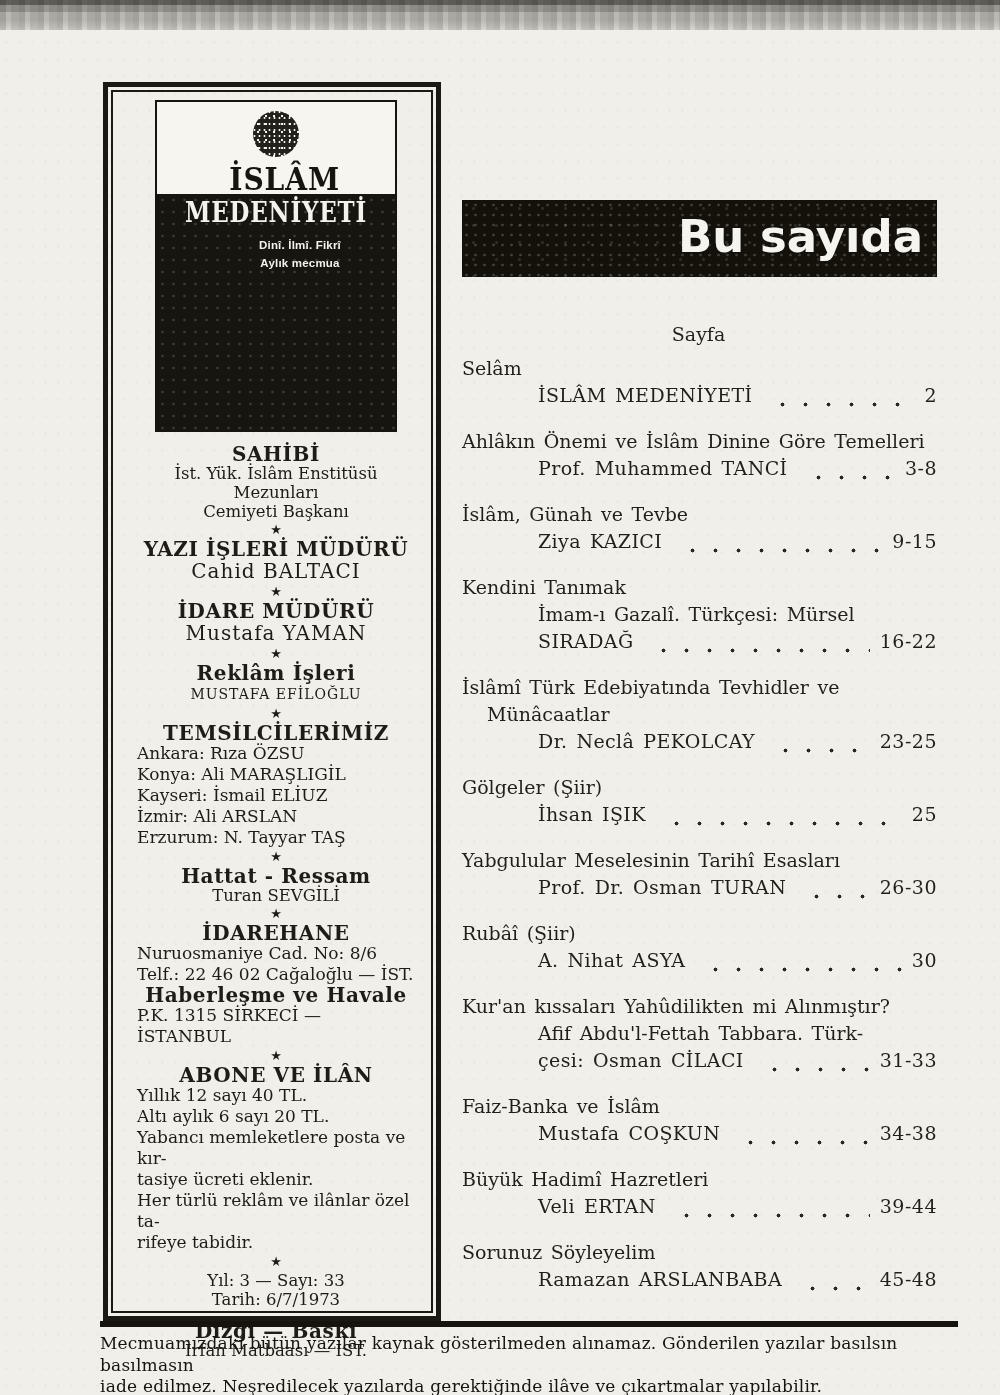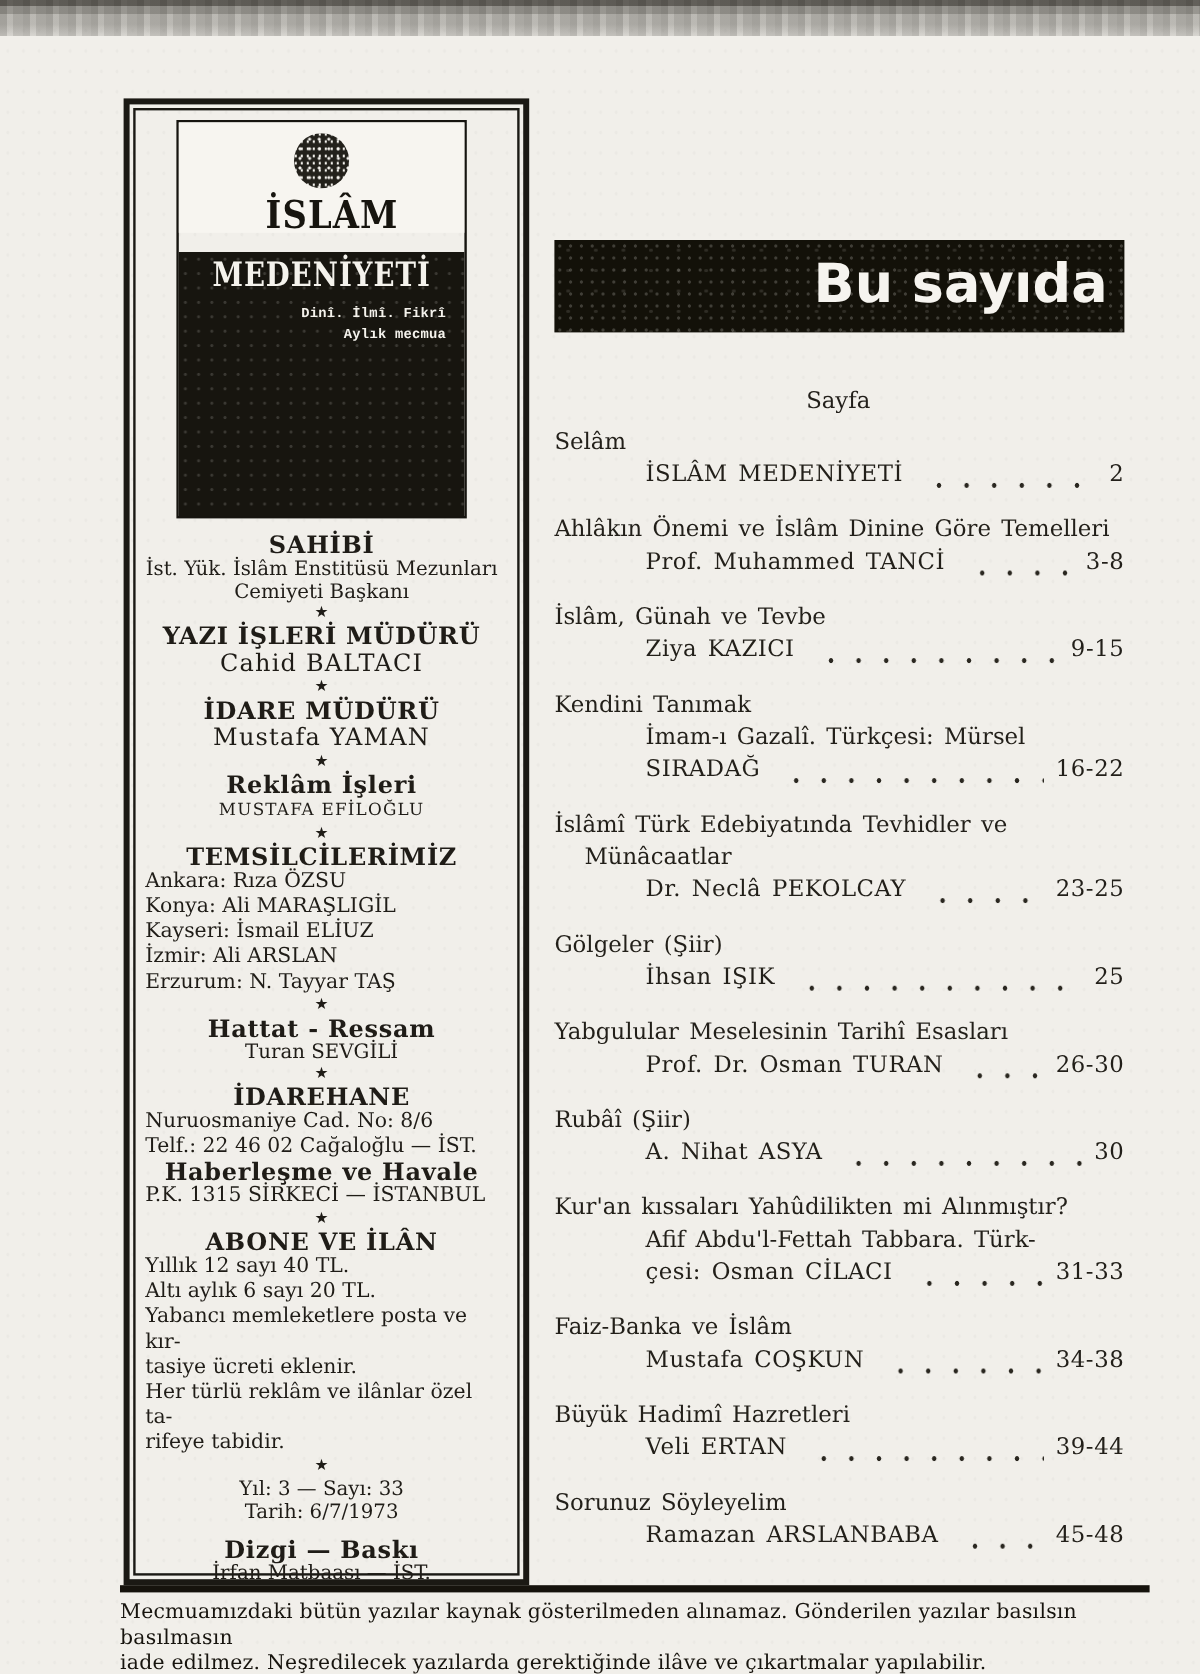--- a/index.html
+++ b/index.html
@@ -26,21 +26,21 @@
   }
 
   
   .left-panel {
     position: absolute; left: 103px; top: 82px; width: 338px; height: 1239px;
     border: 5px solid #1b1914;
   }
   .left-panel-inner {
     position: absolute; inset: 3px;
     border: 2px solid #1b1914;
-    padding: 8px 12px 0 4px;
+    padding: 8px 12px 0 20px;
   }
 
   
   .cover {
     width: 242px; height: 332px;
     margin: 0 auto;
     border: 2px solid #16140f;
     display: flex; flex-direction: column;
   }
   .cover-white {
@@ -59,32 +59,32 @@
   }
   .cover-title1 {
     font-size: 32px; font-weight: bold; letter-spacing: 1px;
     line-height: 0.92; transform: scaleX(.88) translateX(10px);
     color: #17150f;
   }
   .cover-black {
     flex: 1; background-color: #17150f;
     background-image: radial-gradient(rgba(246,244,239,.16) 1px, transparent 1.5px);
     background-size: 11px 12px;
-    color: #f4f2ec; text-align: center; margin-top: 16px;
+    color: #f4f2ec; text-align: center;
   }
   .cover-title2 {
     font-size: 28px; font-weight: bold; letter-spacing: 1px;
     transform: scaleX(.82);
     margin-top: 2px;
   }
   .cover-sub {
     width: fit-content;
     margin: 8px 0 0 102px;
-    text-align: right;
-    font-family: Liberation Mono, monospace;
+    text-align: center;
+    font-family: Liberation Sans, sans-serif;
     font-size: 11.5px; font-weight: bold; line-height: 1.55;
     letter-spacing: .2px;
   }
 
   
   .masthead { margin-top: 12px; text-align: center; font-size: 16.5px; line-height: 20px; color: #1f1c17; }
   .mh-label { font-weight: bold; font-size: 20px; letter-spacing: .6px; line-height: 20px; }
   .mh-line  { font-size: 16.5px; line-height: 19px; }
   .mh-name  { font-size: 20px; line-height: 24px; letter-spacing: 1px; }
   .mh-name-sm { font-size: 14px; line-height: 22px; letter-spacing: 1px; }

